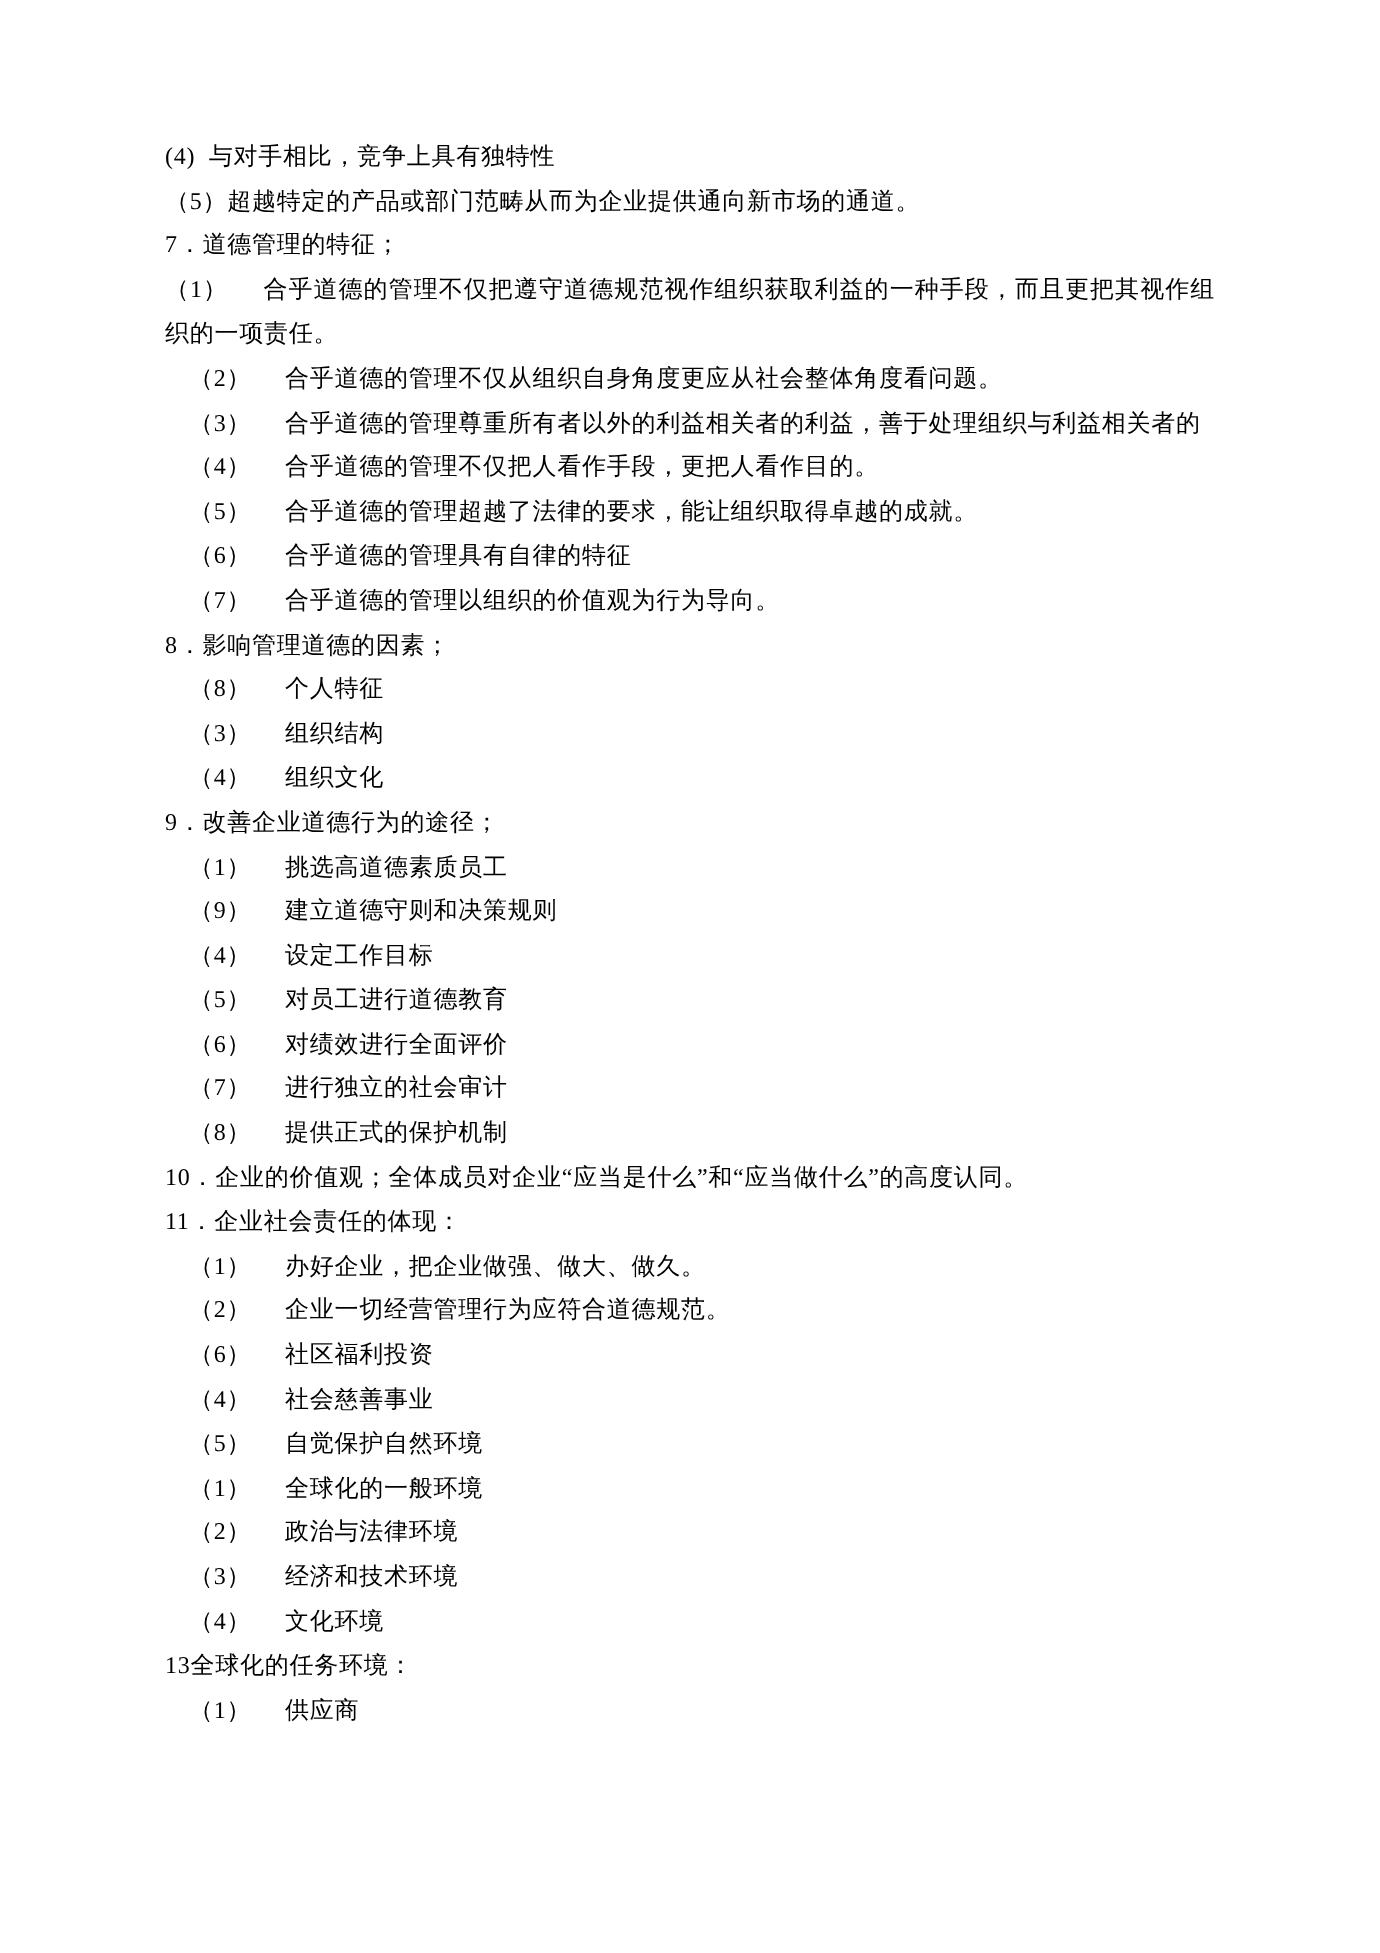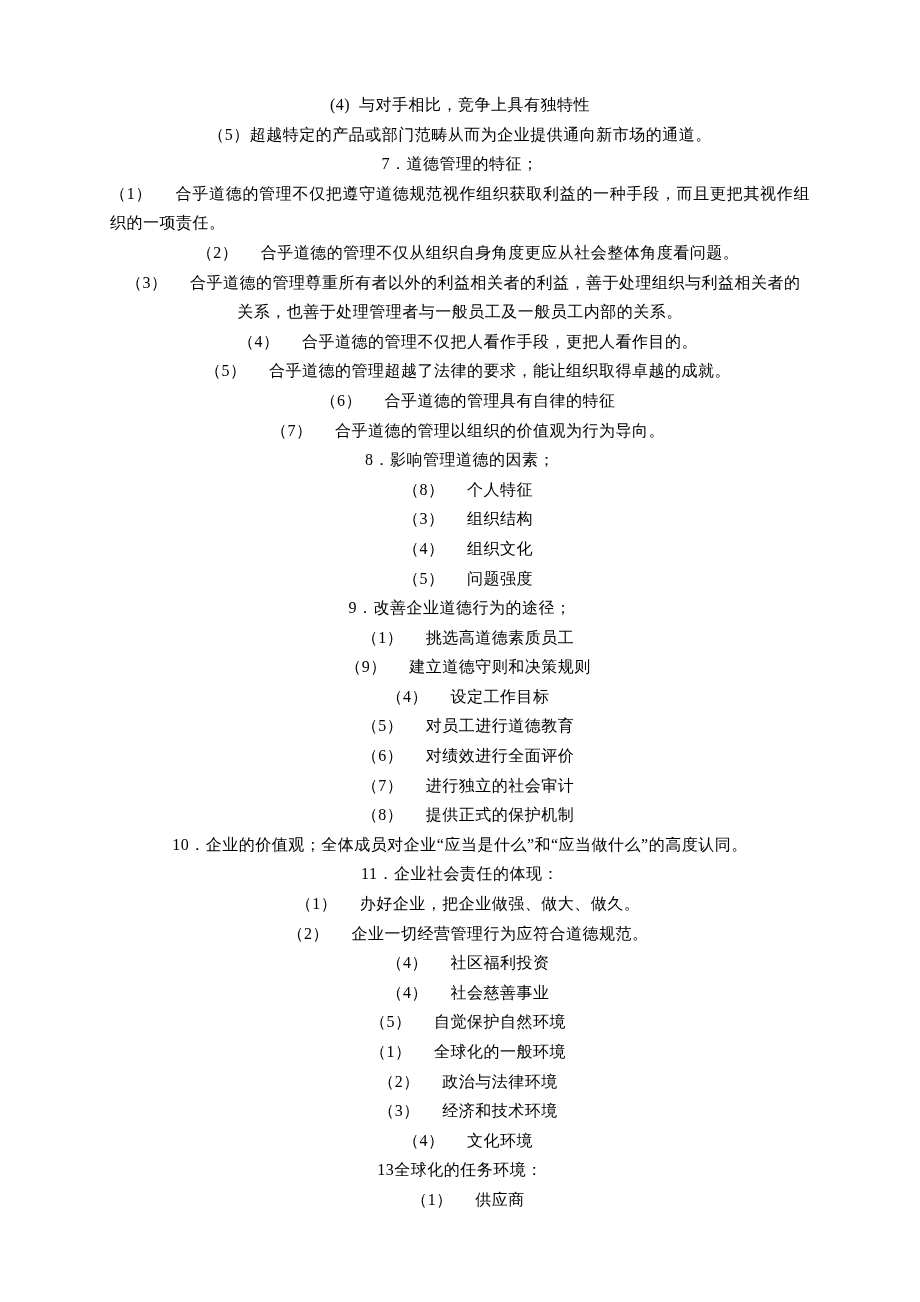--- a/index.html
+++ b/index.html
@@ -12,21 +12,20 @@
       font-size: 16px;
       line-height: 1.85;
       color: #000;
       background: #fff;
       width: 920px;
       padding: 90px 110px 60px 110px;
     }
     .line {
       white-space: pre-wrap;
       letter-spacing: 0.5px;
-      text-align: center;
     }
     .indent-0 {
       padding-left: 0;
     }
     .indent-1 {
       padding-left: 1em;
     }
     .justify {
       text-align: justify;
     }
@@ -34,43 +33,41 @@
 </head>
 <body>
 
 <div id="content">
     <div class="line indent-0">(4)  与对手相比，竞争上具有独特性</div>
     <div class="line indent-0">（5）超越特定的产品或部门范畴从而为企业提供通向新市场的通道。</div>
     <div class="line indent-0">7．道德管理的特征；</div>
     <div class="line indent-0 justify">（1）     合乎道德的管理不仅把遵守道德规范视作组织获取利益的一种手段，而且更把其视作组织的一项责任。</div>
     <div class="line indent-1">（2）     合乎道德的管理不仅从组织自身角度更应从社会整体角度看问题。</div>
     <div class="line indent-1 justify">（3）     合乎道德的管理尊重所有者以外的利益相关者的利益，善于处理组织与利益相关者的</div>
-    <div class="line indent-0">关系，也善于处理管理者与一般员工及一般员工内部的关系。</div>
     <div class="line indent-1">（4）     合乎道德的管理不仅把人看作手段，更把人看作目的。</div>
     <div class="line indent-1">（5）     合乎道德的管理超越了法律的要求，能让组织取得卓越的成就。</div>
     <div class="line indent-1">（6）     合乎道德的管理具有自律的特征</div>
     <div class="line indent-1">（7）     合乎道德的管理以组织的价值观为行为导向。</div>
     <div class="line indent-0">8．影响管理道德的因素；</div>
     <div class="line indent-1">（8）     个人特征</div>
     <div class="line indent-1">（3）     组织结构</div>
     <div class="line indent-1">（4）     组织文化</div>
-    <div class="line indent-1">（5）     问题强度</div>
     <div class="line indent-0">9．改善企业道德行为的途径；</div>
     <div class="line indent-1">（1）     挑选高道德素质员工</div>
     <div class="line indent-1">（9）     建立道德守则和决策规则</div>
     <div class="line indent-1">（4）     设定工作目标</div>
     <div class="line indent-1">（5）     对员工进行道德教育</div>
     <div class="line indent-1">（6）     对绩效进行全面评价</div>
     <div class="line indent-1">（7）     进行独立的社会审计</div>
     <div class="line indent-1">（8）     提供正式的保护机制</div>
     <div class="line indent-0">10．企业的价值观；全体成员对企业“应当是什么”和“应当做什么”的高度认同。</div>
     <div class="line indent-0">11．企业社会责任的体现：</div>
     <div class="line indent-1">（1）     办好企业，把企业做强、做大、做久。</div>
     <div class="line indent-1">（2）     企业一切经营管理行为应符合道德规范。</div>
-    <div class="line indent-1">（4）     社区福利投资</div>
+    <div class="line indent-1">（6）     社区福利投资</div>
     <div class="line indent-1">（4）     社会慈善事业</div>
     <div class="line indent-1">（5）     自觉保护自然环境</div>
     <div class="line indent-1">（1）     全球化的一般环境</div>
     <div class="line indent-1">（2）     政治与法律环境</div>
     <div class="line indent-1">（3）     经济和技术环境</div>
     <div class="line indent-1">（4）     文化环境</div>
     <div class="line indent-0">13全球化的任务环境：</div>
     <div class="line indent-1">（1）     供应商</div>
   </div>
 

